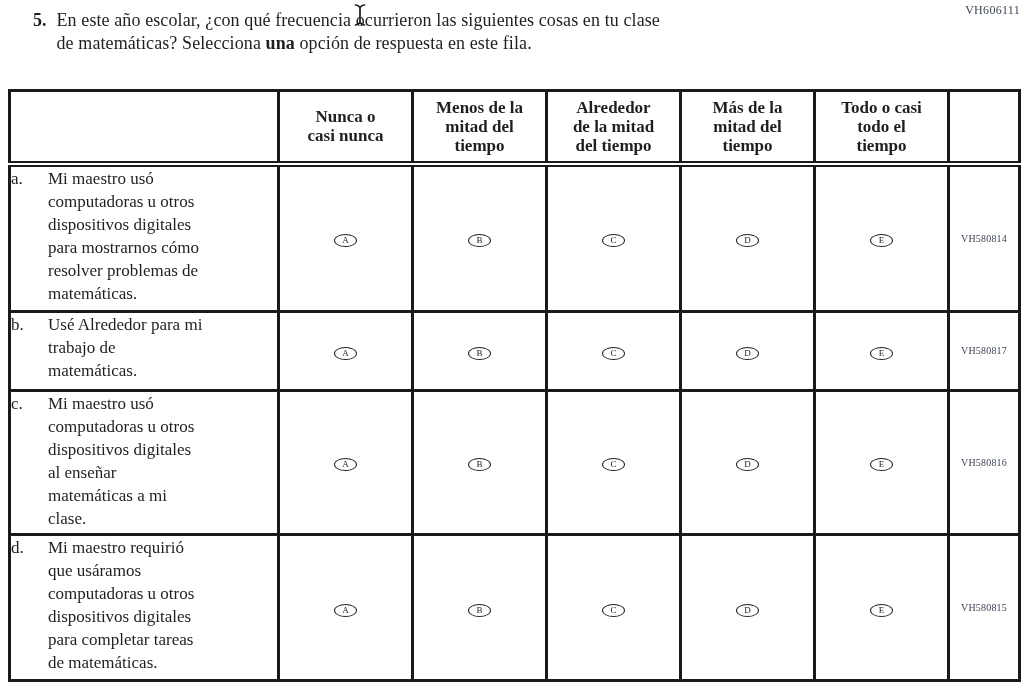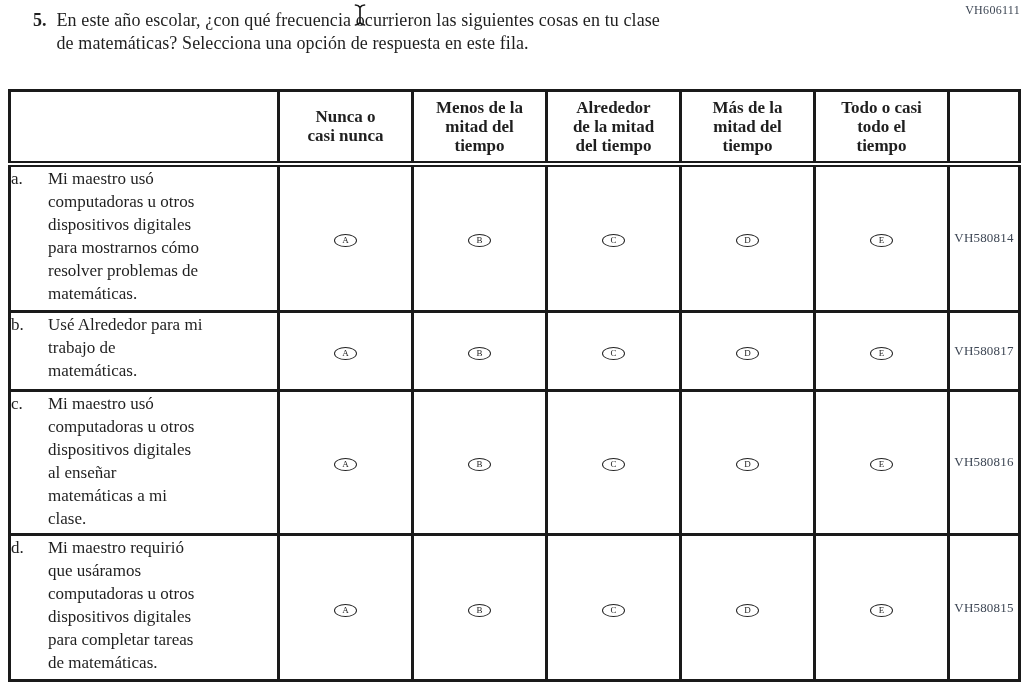--- a/index.html
+++ b/index.html
@@ -17,21 +17,21 @@
     position:absolute;left:33px;top:9px;width:860px;
     display:flex;align-items:flex-start;
   }
   .q-number{
     font-weight:bold;font-size:18px;line-height:23px;margin-right:10px;
   }
   .q-text{
     font-size:18px;line-height:23px;white-space:pre-line;width:830px;
     letter-spacing:.1px;
   }
-  .q-text b{font-weight:normal;}
+  .q-text b{font-weight:bold;}
   
   .cursor{position:absolute;left:352px;top:3px;width:16px;height:24px;pointer-events:none;}
   
   table.grid{
     position:absolute;left:8px;top:89px;
     width:1010px;height:593px;
     border-collapse:collapse;table-layout:fixed;
   }
   table.grid th, table.grid td{
     border:3px solid #1a1a1a;padding:0;
@@ -66,21 +66,21 @@
     display:inline-flex;align-items:center;justify-content:center;
     width:23px;height:13px;border:1.5px solid #222;border-radius:50%;
     box-sizing:border-box;cursor:pointer;background:#fff;
   }
   .bubble span{
     font-size:9px;line-height:9px;font-family:"Liberation Serif",serif;
     color:#222;transform:translateY(-0.5px);
   }
   td.code{
     text-align:center;vertical-align:middle;
-    font-size:13px;letter-spacing:.2px;color:#3d4654;
+    font-size:10px;letter-spacing:.2px;color:#3d4654;
     border-top-width:2px;border-bottom-width:2px;
   }
 </style>
 </head>
 <body>
 
 <div class="page-code">VH606111</div>
 
 <div class="question">
   <span class="q-number">5.</span>

